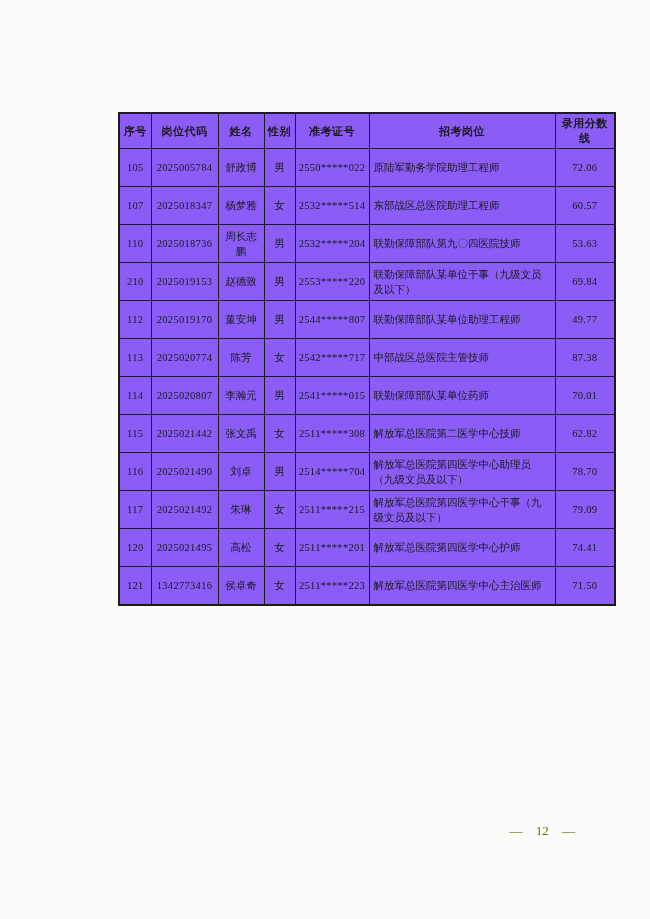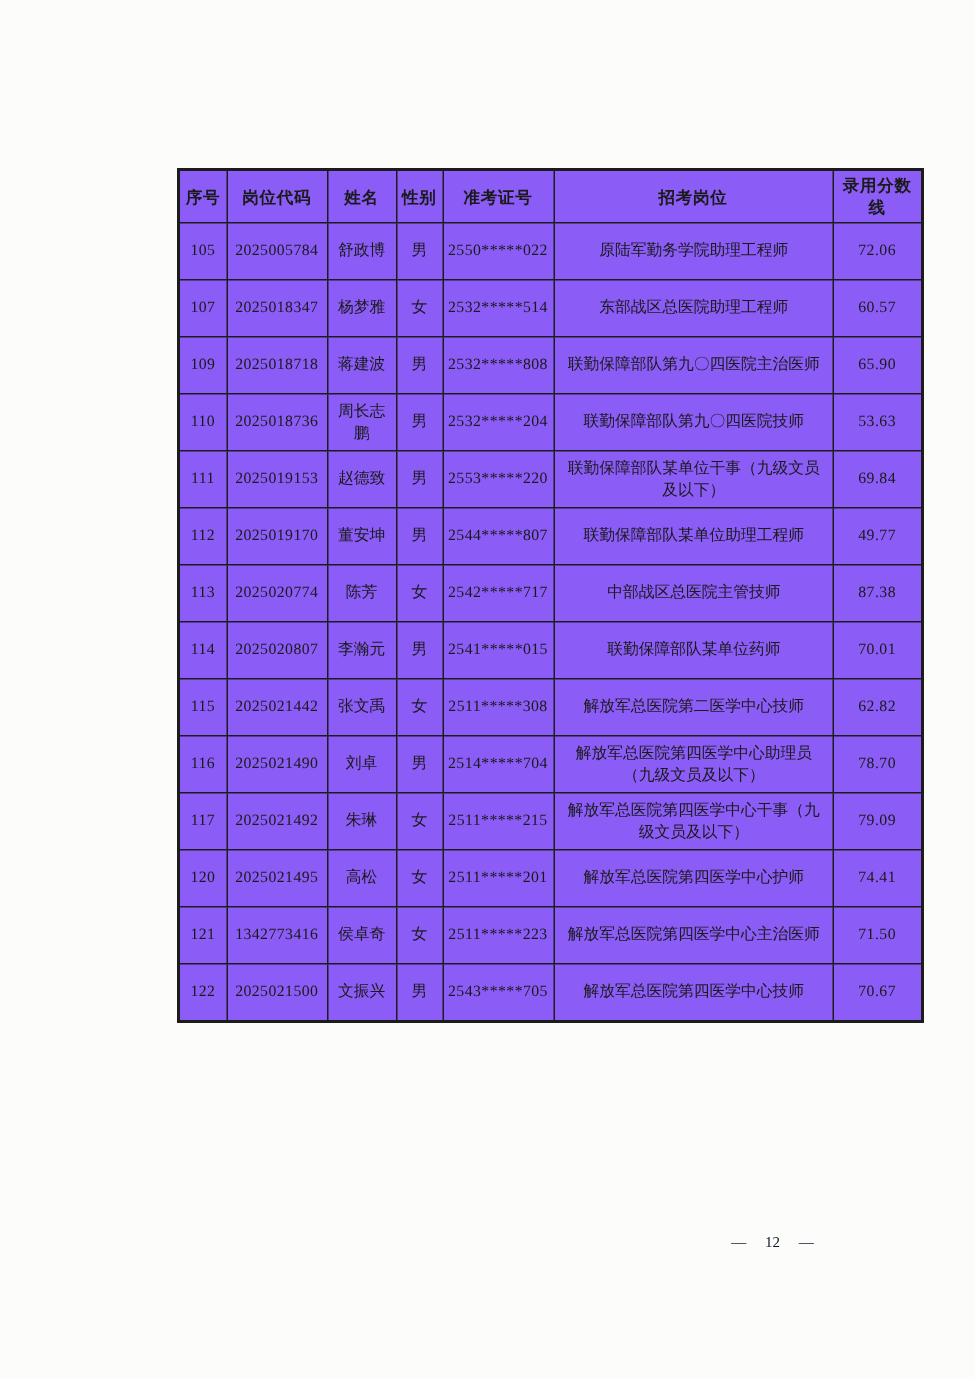--- a/index.html
+++ b/index.html
@@ -43,39 +43,39 @@
     font-size: 11px;
     font-weight: bold;
     letter-spacing: 0.5px;
   }
   .score-table td {
     height: 33px;
     font-size: 10.5px;
     line-height: 15px;
   }
   .score-table td.col-position {
-    text-align: center;
+    text-align: left;
     padding-left: 4px;
     padding-right: 3px;
   }
   .score-table td.col-index,
   .score-table td.col-code,
   .score-table td.col-ticket,
   .score-table td.col-score {
     font-family: "Liberation Serif", "DejaVu Serif", serif;
     letter-spacing: 0.3px;
   }
   .page-number {
     position: absolute;
     top: 823px;
     left: 455px;
     width: 120px;
-    text-align: center;
-    font-size: 10px;
-    color: #0f172a;
+    text-align: right;
+    font-size: 13px;
+    color: #4d7c0f;
     word-spacing: 10px;
   }
 </style>
 </head>
 <body>
 
 <div class="scan-page">
 
   <table class="score-table">
     <colgroup>
@@ -111,39 +111,30 @@
         <tr>
           <td class="col-index">107</td>
           <td class="col-code">2025018347</td>
           <td class="col-name">杨梦雅</td>
           <td class="col-gender">女</td>
           <td class="col-ticket">2532*****514</td>
           <td class="col-position">东部战区总医院助理工程师</td>
           <td class="col-score">60.57</td>
         </tr>
         <tr>
-          <td class="col-index">109</td>
-          <td class="col-code">2025018718</td>
-          <td class="col-name">蒋建波</td>
-          <td class="col-gender">男</td>
-          <td class="col-ticket">2532*****808</td>
-          <td class="col-position">联勤保障部队第九〇四医院主治医师</td>
-          <td class="col-score">65.90</td>
-        </tr>
-        <tr>
           <td class="col-index">110</td>
           <td class="col-code">2025018736</td>
           <td class="col-name">周长志鹏</td>
           <td class="col-gender">男</td>
           <td class="col-ticket">2532*****204</td>
           <td class="col-position">联勤保障部队第九〇四医院技师</td>
           <td class="col-score">53.63</td>
         </tr>
         <tr>
-          <td class="col-index">111</td>
+          <td class="col-index">210</td>
           <td class="col-code">2025019153</td>
           <td class="col-name">赵德致</td>
           <td class="col-gender">男</td>
           <td class="col-ticket">2553*****220</td>
           <td class="col-position">联勤保障部队某单位干事（九级文员及以下）</td>
           <td class="col-score">69.84</td>
         </tr>
         <tr>
           <td class="col-index">112</td>
           <td class="col-code">2025019170</td>
@@ -209,27 +200,18 @@
         </tr>
         <tr>
           <td class="col-index">121</td>
           <td class="col-code">1342773416</td>
           <td class="col-name">侯卓奇</td>
           <td class="col-gender">女</td>
           <td class="col-ticket">2511*****223</td>
           <td class="col-position">解放军总医院第四医学中心主治医师</td>
           <td class="col-score">71.50</td>
         </tr>
-        <tr>
-          <td class="col-index">122</td>
-          <td class="col-code">2025021500</td>
-          <td class="col-name">文振兴</td>
-          <td class="col-gender">男</td>
-          <td class="col-ticket">2543*****705</td>
-          <td class="col-position">解放军总医院第四医学中心技师</td>
-          <td class="col-score">70.67</td>
-        </tr>
       </tbody>
   </table>
 
   <div class="page-number">— 12 —</div>
 
 </div>
 
 </body></html>

